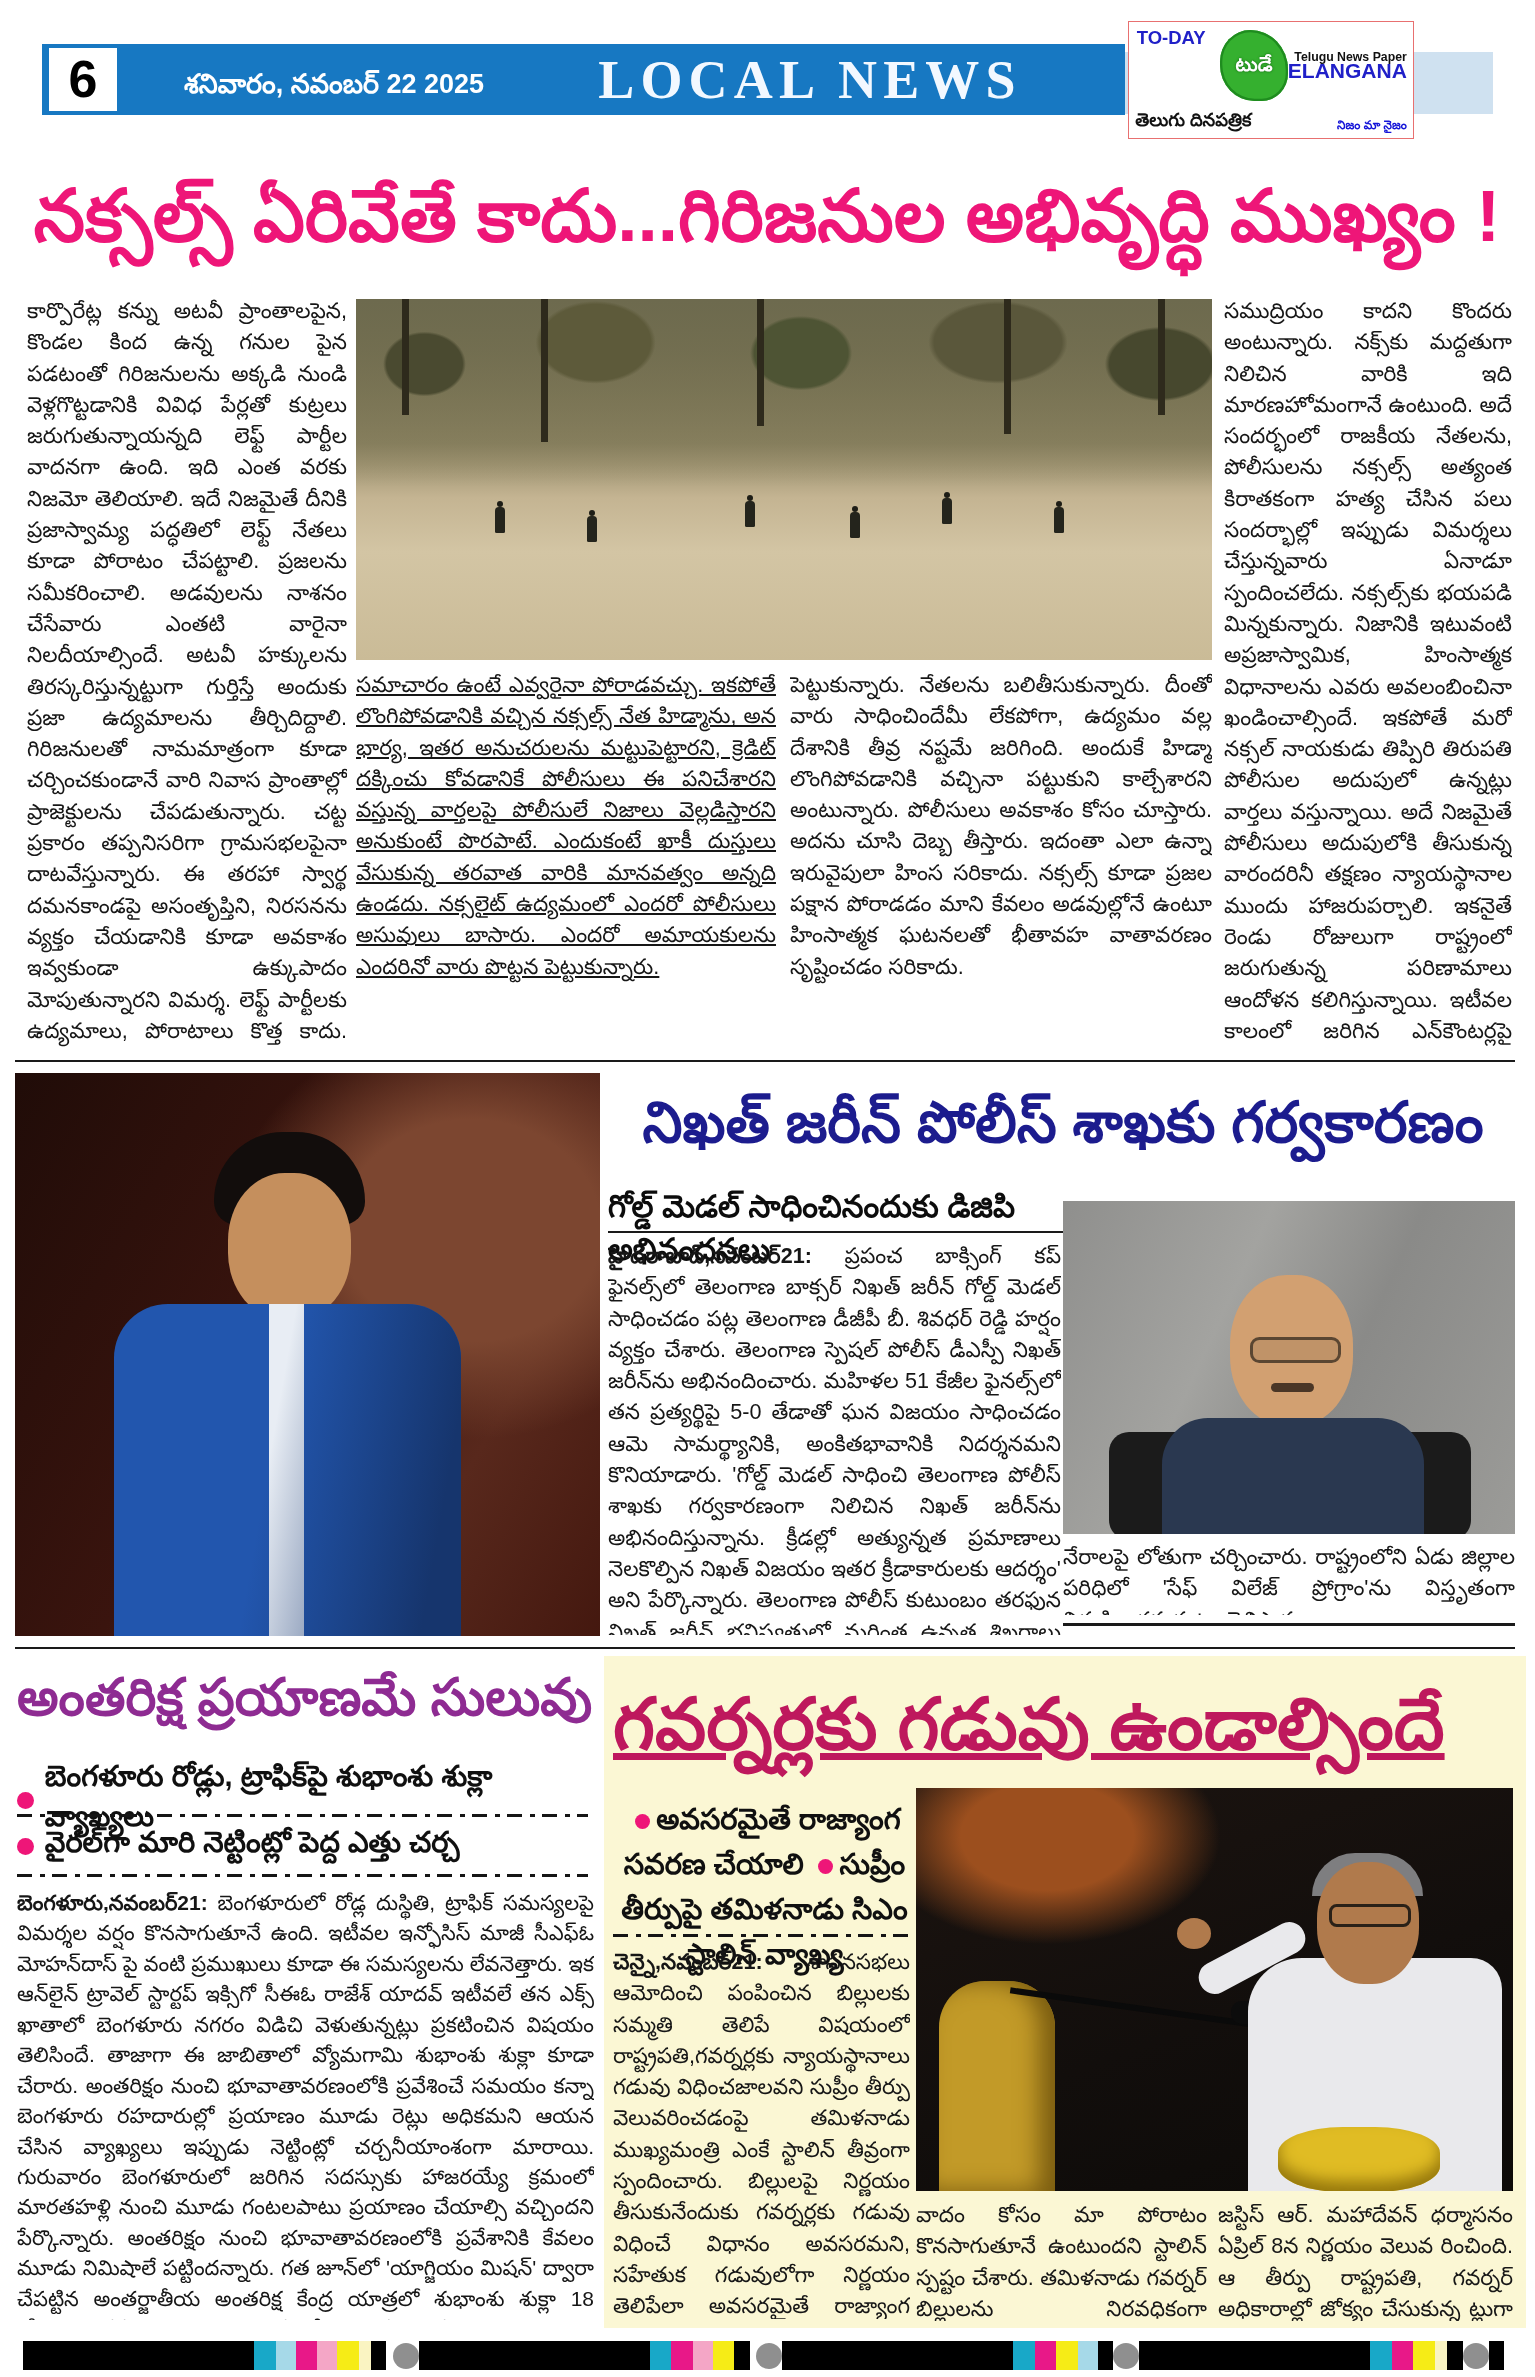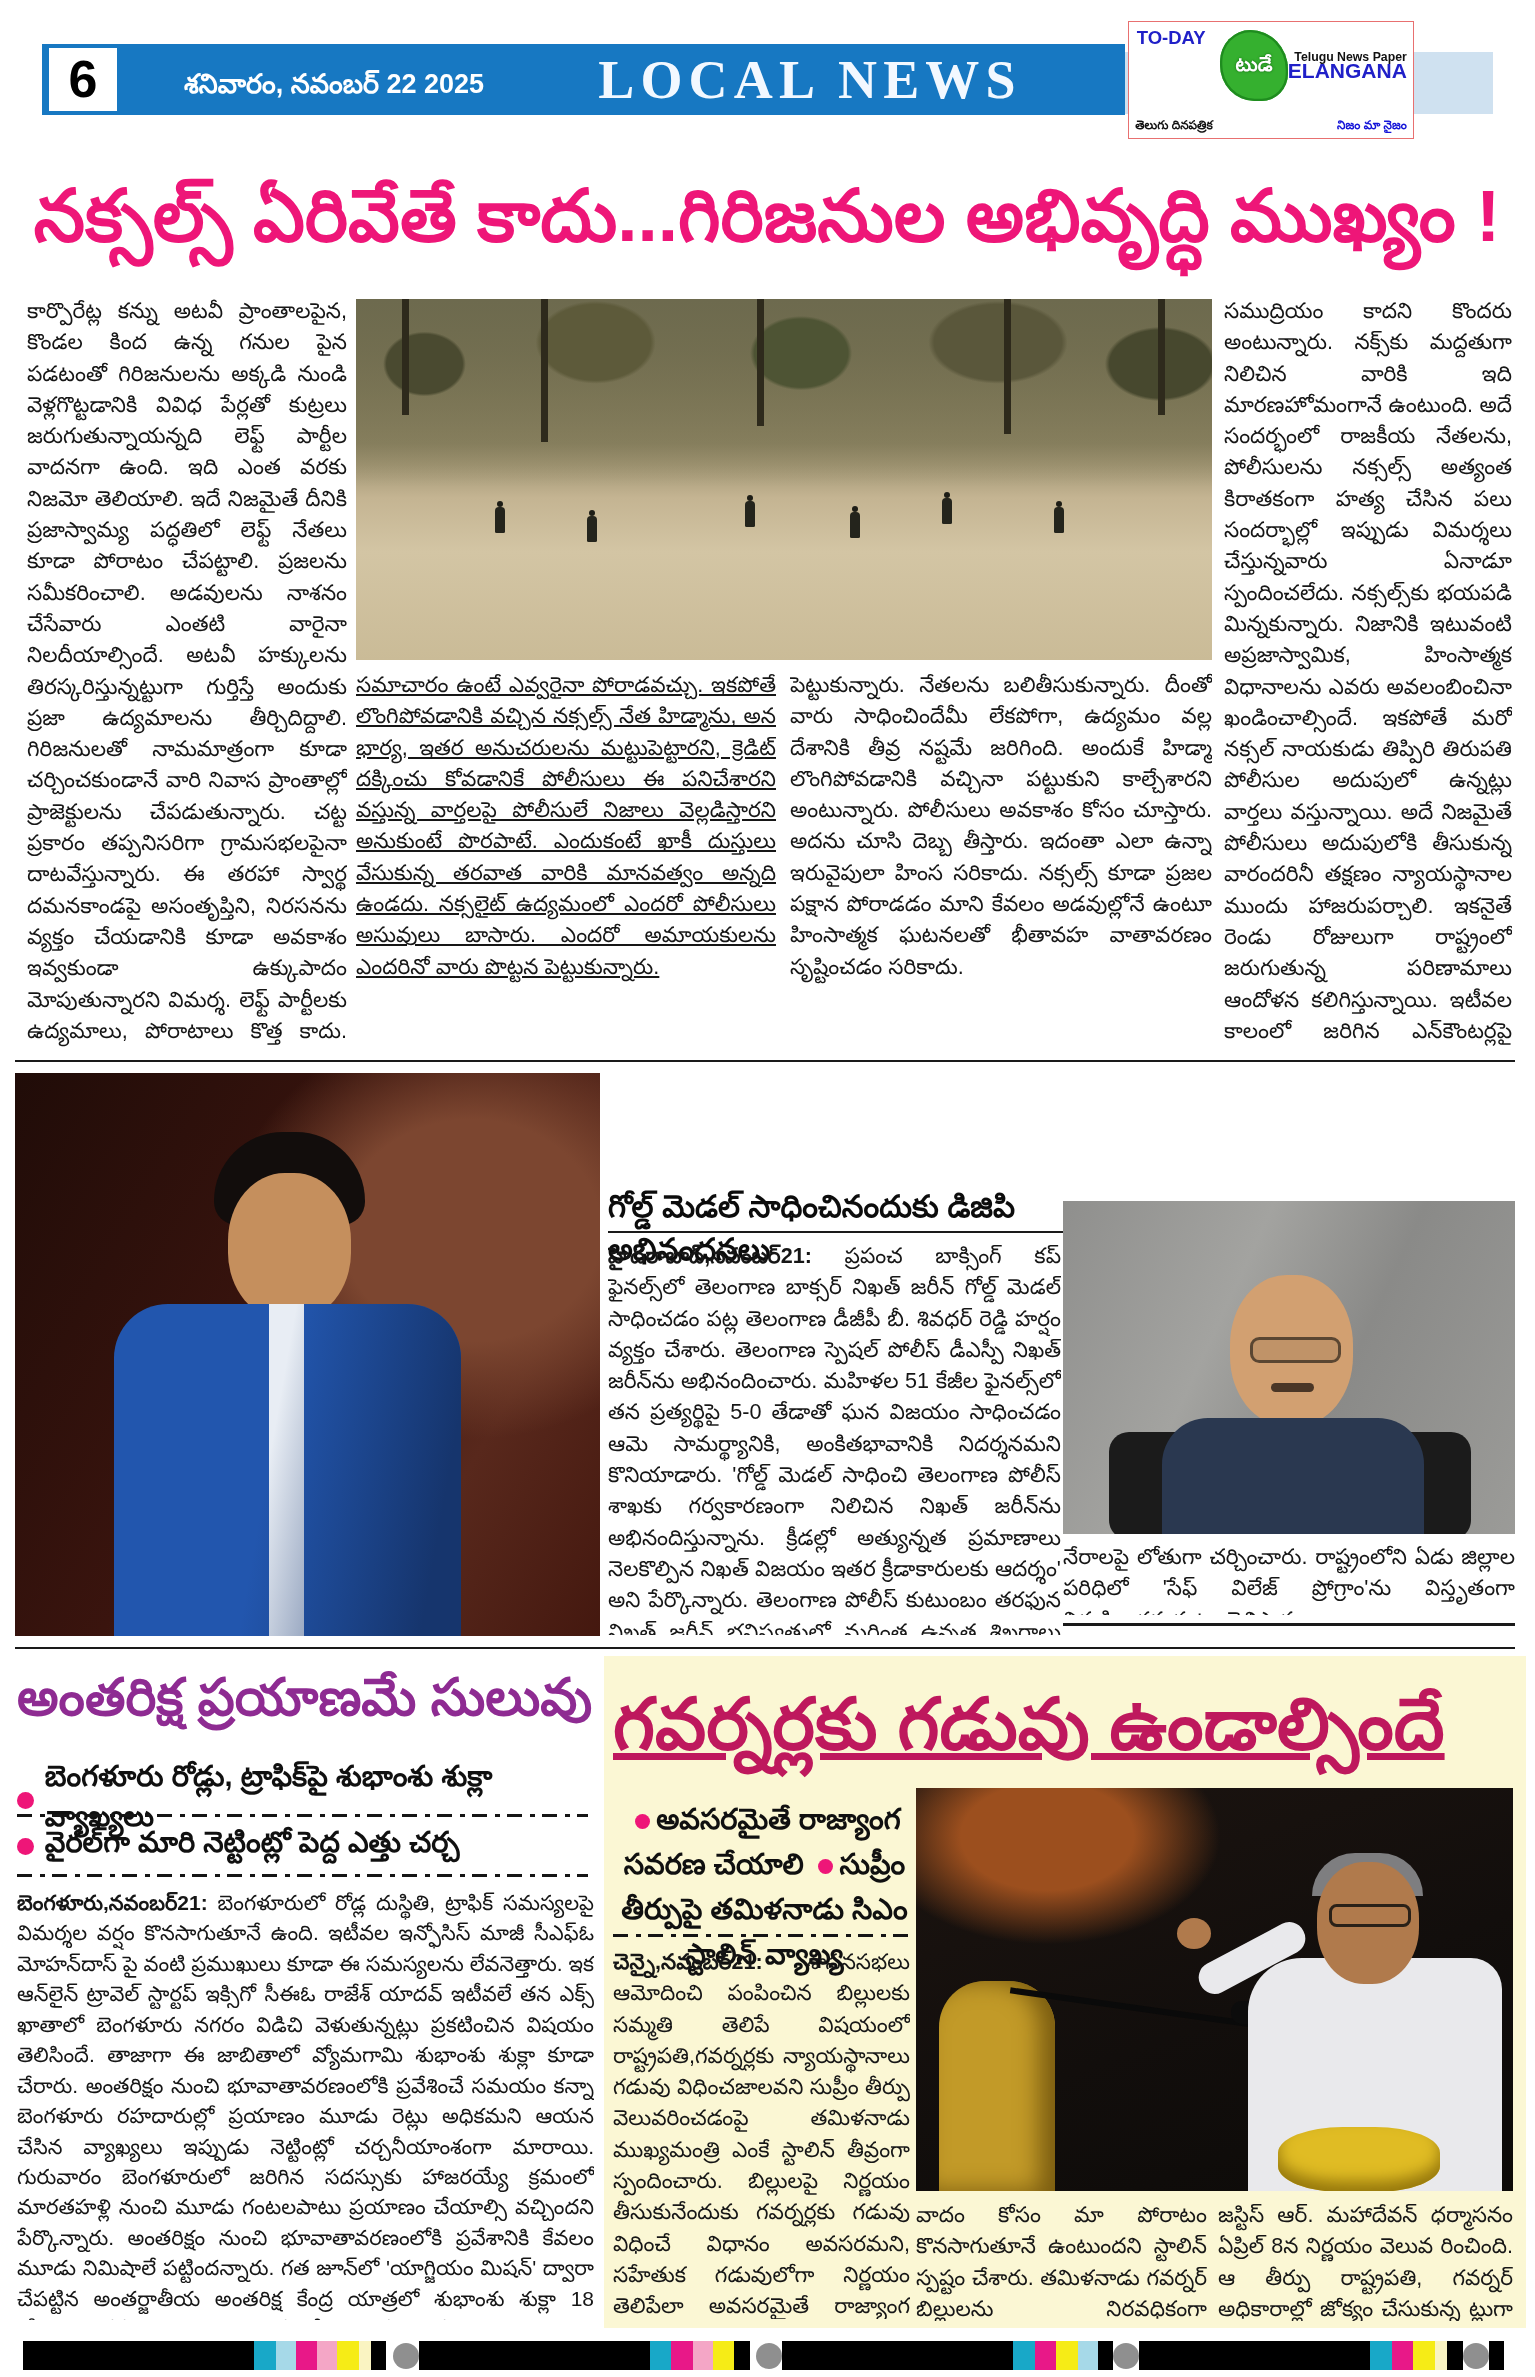--- a/index.html
+++ b/index.html
@@ -18,21 +18,21 @@
         border:1.5px solid #e87070;}
   .logo-today{position:absolute;left:7.7px;top:4.6px;color:#2020c8;font-size:18.5px;font-weight:bold;}
   .logo-tg{position:absolute;right:6.2px;top:3.1px;color:#2020c8;font-size:21px;font-weight:bold;margin-top:34px;}
   .logo-tag{position:absolute;right:6.2px;top:28px;color:#111;font-size:12.3px;font-weight:bold;}
   .logo-map{position:absolute;left:91px;top:7.7px;width:68px;height:71px;background:#35b02f;
             border-radius:48% 60% 42% 55%;box-shadow:inset 0 0 0 2.3px #1f8c1f;}
   .logo-map span{position:absolute;left:0;right:0;top:23px;text-align:center;color:#fff;
             font-size:20px;font-weight:bold;text-shadow:0 0 2.3px #0a5c0a;}
   .logo-script{position:absolute;left:0;right:0;top:45px;text-align:center;color:#e41c10;
             font-size:40px;font-weight:bold;text-shadow:0.8px 0.8px 0 #2f8c1f;}
-  .logo-bl{position:absolute;left:6.2px;bottom:3.1px;color:#111;font-size:12px;font-weight:bold;}
+  .logo-bl{position:absolute;left:6.2px;bottom:3.1px;color:#111;font-size:18px;font-weight:bold;}
   .logo-br{position:absolute;right:6.2px;bottom:3.1px;color:#1414d8;font-size:12px;font-weight:bold;}
 
   
   .lead-hl{position:absolute;left:23px;top:174px;width:1488px;text-align:center;color:#ee1678;
            font-size:73px;font-weight:bold;white-space:nowrap;}
   .body-txt{position:absolute;font-size:21.6px;line-height:1.45;text-align:justify;color:#161616;
             overflow:hidden;}
   .lead-c1{left:27px;top:295px;width:320px;height:754px;}
   .lead-c2{left:356px;top:669px;width:420px;height:381px;text-decoration:underline;}
   .lead-c3{left:790px;top:669px;width:422px;height:381px;}
@@ -173,20 +173,21 @@
   <div class="divider" style="left:15.4px;top:1060px;width:1500px;height:1.5px;"></div>
 
   <div class="shukla">
     <div class="sh-hair"></div>
     <div class="sh-face"></div>
     <div class="sh-body"></div>
     <div class="sh-stripe"></div>
     <div class="sh-shade"></div>
   </div>
 
+  <div class="nik-hl">నిఖత్ జరీన్ పోలీస్ శాఖకు గర్వకారణం</div>
   <div class="nik-sub">గోల్డ్ మెడల్ సాధించినందుకు డిజిపి అభినందనలు</div>
   <div class="divider" style="left:608px;top:1231px;width:457px;height:2.3px;"></div>
 
   <div class="body-txt nik-body">
     <span class="dl">హైదరాబాద్,నవంబర్21:</span><span> ప్రపంచ బాక్సింగ్ కప్ ఫైనల్స్‌లో తెలంగాణ బాక్సర్ నిఖత్ జరీన్ గోల్డ్ మెడల్ సాధించడం పట్ల తెలంగాణ డీజీపీ బీ. శివధర్ రెడ్డి హర్షం వ్యక్తం చేశారు. తెలంగాణ స్పెషల్ పోలీస్ డీఎస్పీ నిఖత్ జరీన్‌ను అభినందించారు. మహిళల 51 కేజీల ఫైనల్స్‌లో తన ప్రత్యర్థిపై 5-0 తేడాతో ఘన విజయం సాధించడం ఆమె సామర్థ్యానికి, అంకితభావానికి నిదర్శనమని కొనియాడారు. 'గోల్డ్ మెడల్ సాధించి తెలంగాణ పోలీస్ శాఖకు గర్వకారణంగా నిలిచిన నిఖత్ జరీన్‌ను అభినందిస్తున్నాను. క్రీడల్లో అత్యున్నత ప్రమాణాలు నెలకొల్పిన నిఖత్ విజయం ఇతర క్రీడాకారులకు ఆదర్శం' అని పేర్కొన్నారు. తెలంగాణ పోలీస్ కుటుంబం తరఫున నిఖత్ జరీన్ భవిష్యత్తులో మరింత ఉన్నత శిఖరాలు అధిరోహించాలని డీజీపీ ఆకాంక్షించారు. ఇదిలావుంటే సీఐడీ విభాగంలో నేర విశ్లేషణ, సాంకేతికత కోసం క్రైమ్ ఇంటెలిజెన్స్ టెక్నాలజీ ఎనాలసిస్ పేరుతో ప్రత్యేక వింగ్‌ను ఏర్పాటు చేసినట్టు డీజీపీ శివధర్‌రెడ్డి తెలిపారు. రాష్ట్రంలో మానవ అక్రమ రవాణాను అరికట్టేందుకు ఎవిడెన్స్ చేసిన చర్యల్ని 'సేఫ్ విలేజ్' కార్యక్రమాలను విస్తృతంగా నిర్వహిస్తున్నామని వెల్లడించారు. ఈ మేరకు శుక్రవారం పోలీస్ కమిషనర్లు, ఎస్పీలతో ఆయన వీడియో కాన్ఫరెన్స్ నిర్వహించారు. తీవ్రమైన నేరాలు, ఆర్థిక నేరాలు, బాలలకు సంబంధించిన</span>
   </div>
 
   <div class="dgp">
     <div class="dgp-chair"></div>
     <div class="dgp-head"></div>

